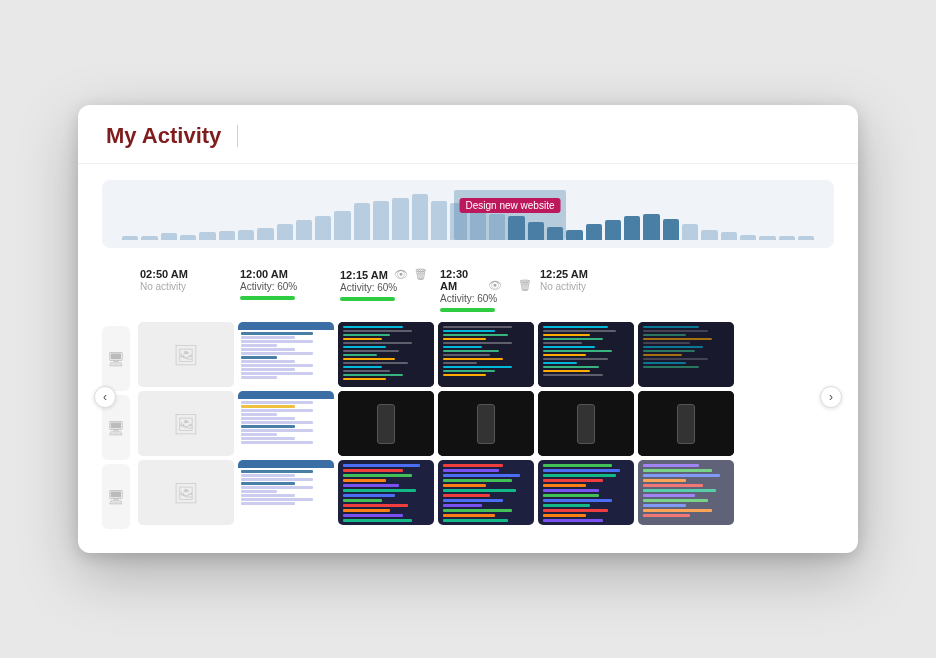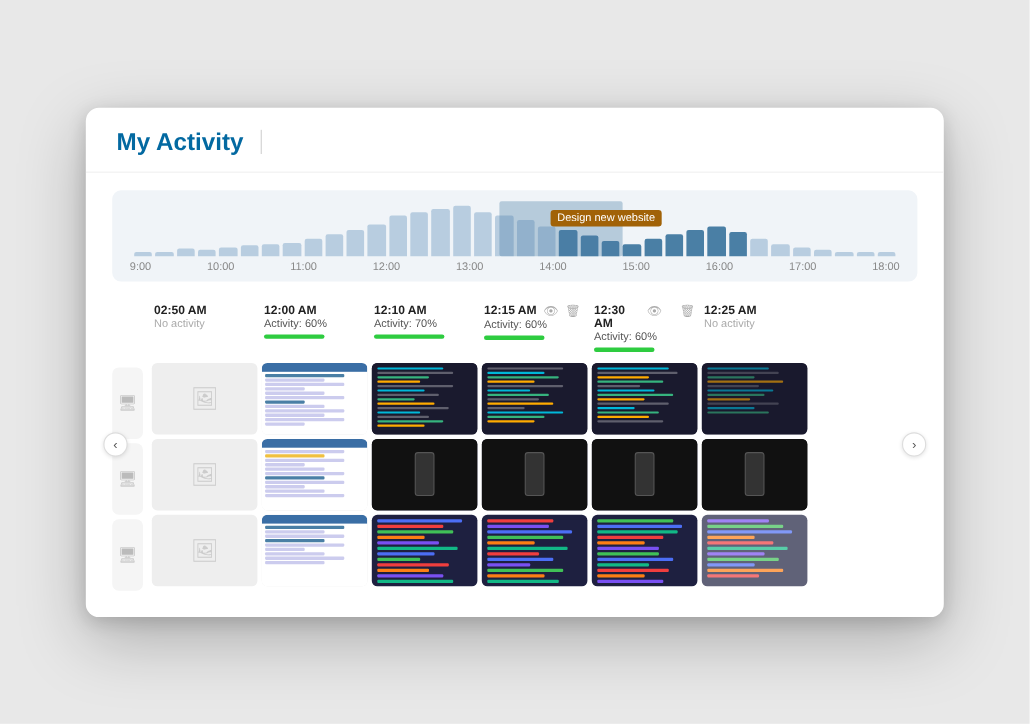--- a/index.html
+++ b/index.html
@@ -22,21 +22,21 @@
     .header {
       padding: 18px 28px 14px;
       display: flex;
       align-items: center;
       gap: 16px;
       border-bottom: 1px solid #f0f0f0;
     }
     .header-title {
       font-size: 22px;
       font-weight: 700;
-      color: #0369a1;
+      color: #7f1d1d;
     }
     .header-divider {
       width: 1px;
       height: 22px;
       background: #d0d0d0;
     }
     .select-user-btn {
       display: flex;
       align-items: center;
       gap: 6px;
@@ -86,28 +86,27 @@
     }
     .timeline-highlight {
       position: absolute;
       top: 0;
       background: rgba(74, 127, 165, 0.35);
       height: 100%;
       border-radius: 2px;
     }
     .timeline-label {
       position: absolute;
-      background: #a16207;
+      background: #be185d;
       color: #fff;
       font-size: 10px;
       padding: 2px 6px;
       border-radius: 3px;
       white-space: nowrap;
       top: 8px;
-      margin-left: 41px;
     }
     .timeline-ticks {
       display: flex;
       justify-content: space-between;
       padding: 4px 0 0;
     }
     .tick-label {
       font-size: 10px;
       color: #888;
       text-align: center;
@@ -308,32 +307,20 @@
           <div class="bar active" style="height: 26.2857px;"></div>
           <div class="bar active" style="height: 21.0286px;"></div>
           <div class="bar" style="height: 15.7714px;"></div>
           <div class="bar" style="height: 10.5143px;"></div>
           <div class="bar" style="height: 7.88571px;"></div>
           <div class="bar" style="height: 5.25714px;"></div>
           <div class="bar" style="height: 4px;"></div>
           <div class="bar" style="height: 4px;"></div>
           <div class="bar" style="height: 4px;"></div>
         </div>
-      <div class="timeline-ticks" id="ticks-container">
-      <span class="tick-label">9:00</span>
-          <span class="tick-label">10:00</span>
-          <span class="tick-label">11:00</span>
-          <span class="tick-label">12:00</span>
-          <span class="tick-label">13:00</span>
-          <span class="tick-label">14:00</span>
-          <span class="tick-label">15:00</span>
-          <span class="tick-label">16:00</span>
-          <span class="tick-label">17:00</span>
-          <span class="tick-label">18:00</span>
-        </div>
     </div>
 
     <div class="slots-area">
       <div class="slots-nav left">
         <button class="nav-btn">‹</button>
       </div>
       <div class="slots-nav right">
         <button class="nav-btn">›</button>
       </div>
 
@@ -344,38 +331,33 @@
           <div class="slot-time">02:50 AM</div>
           <div class="slot-no-activity">No activity</div>
         </div>
 
         <div class="slot-header-cell">
           <div class="slot-time">12:00 AM</div>
           <div class="slot-activity">Activity: 60%</div>
           <div class="activity-bar green" style="width:60%"></div>
         </div>
 
-        <div class="slot-header-cell">
-          <div class="slot-time">12:10 AM</div>
-          <div class="slot-activity">Activity: 70%</div>
-          <div class="activity-bar green" style="width:70%"></div>
-        </div>
 
         <div class="slot-header-cell">
           <div style="display:flex;align-items:center;gap:6px;">
             <div class="slot-time">12:15 AM</div>
             <span style="color:#aaa;font-size:11px;cursor:pointer;">👁</span>
             <span style="color:#aaa;font-size:11px;cursor:pointer;">🗑</span>
           </div>
           <div class="slot-activity">Activity: 60%</div>
           <div class="activity-bar green" style="width:60%"></div>
         </div>
 
         <div class="slot-header-cell">
-          <div style="display:flex;align-items:flex-start;gap:16px;">
+          <div style="display:flex;align-items:flex-end;gap:16px;">
             <div class="slot-time">12:30 AM</div>
             <span style="color:#aaa;font-size:11px;cursor:pointer;">👁</span>
             <span style="color:#aaa;font-size:11px;cursor:pointer;">🗑</span>
           </div>
           <div class="slot-activity">Activity: 60%</div>
           <div class="activity-bar green" style="width:60%"></div>
         </div>
 
         <div class="slot-header-cell">
           <div class="slot-time">12:25 AM</div>

